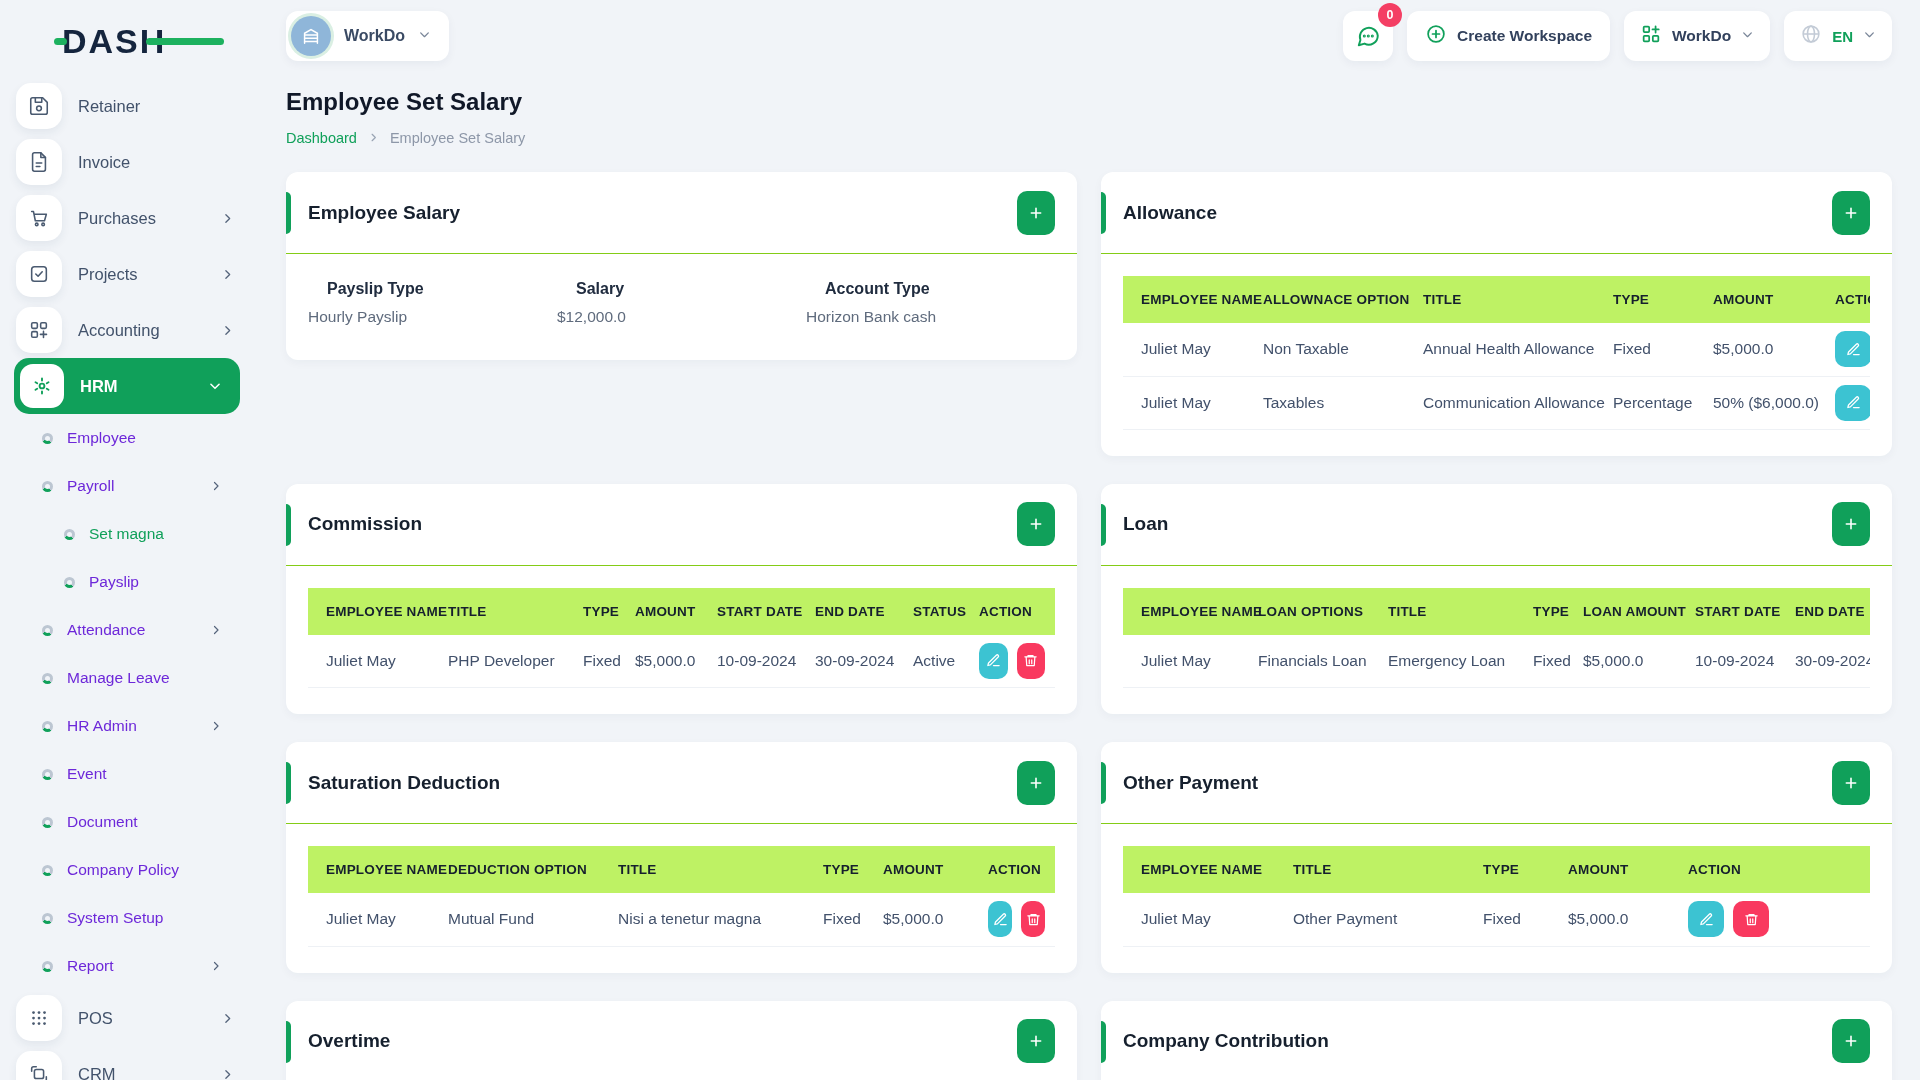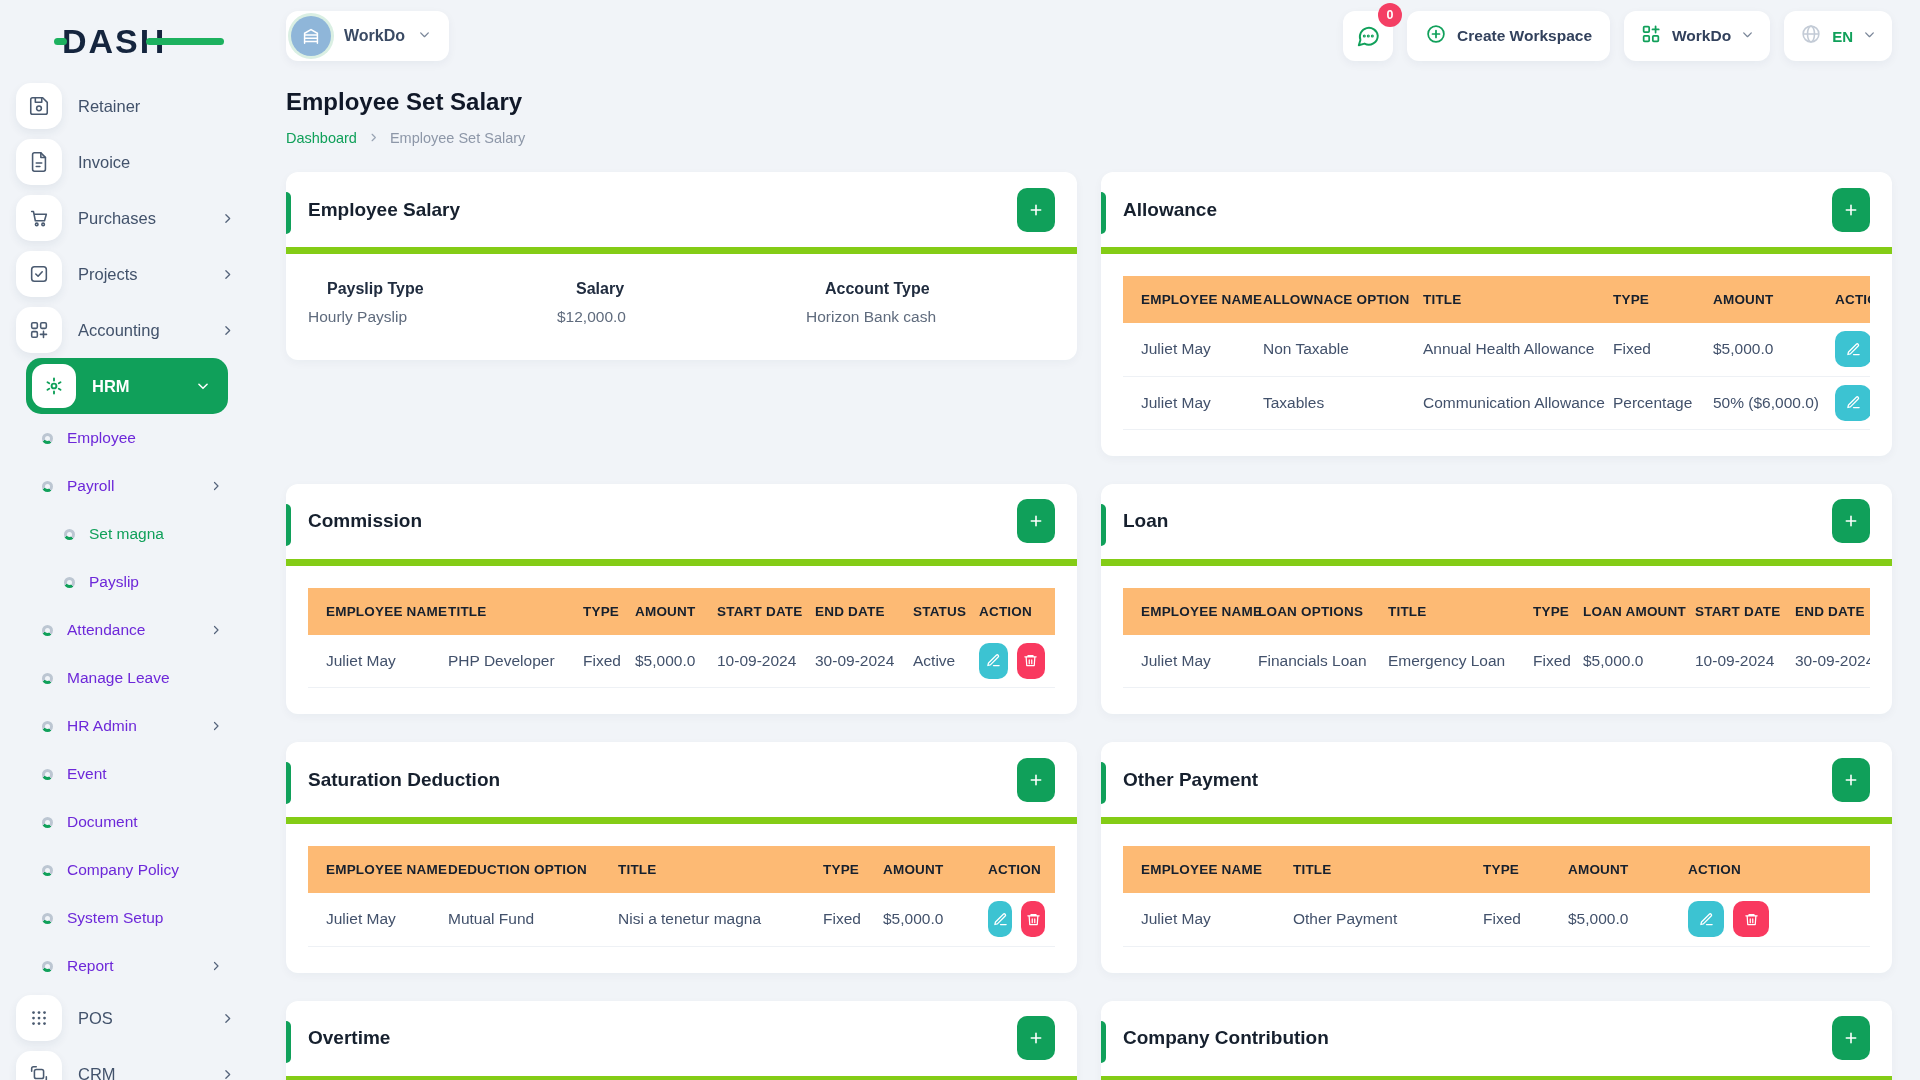--- a/index.html
+++ b/index.html
@@ -11,21 +11,21 @@
   .logo{position:absolute;left:62px;top:22px;font-size:34px;font-weight:800;
     letter-spacing:2px;color:#15253e;line-height:38px;}
   .logo .bar{position:absolute;top:16px;left:84px;width:78px;height:7px;border-radius:4px;background:#1db15f;}
   .logo .dot{position:absolute;top:16px;left:-8px;width:13px;height:7px;border-radius:4px;background:#1db15f;}
   .nav{position:absolute;top:78px;left:0;right:0;}
   .nav-item{height:56px;display:flex;align-items:center;gap:16px;padding:0 24px 0 16px;cursor:pointer;}
   .icon-box{width:46px;height:46px;border-radius:15px;background:#fff;flex:none;
     box-shadow:0 4px 10px rgba(30,50,80,.07);display:flex;align-items:center;justify-content:center;}
   .nav-label{font-size:16.5px;color:#42526b;font-weight:500;}
   .chev{margin-left:auto;display:flex;align-items:center;}
-  .hrm-row{height:56px;padding:12px;}
+  .hrm-row{height:56px;padding:0;}
   .hrm-pill{margin:0 18px 0 14px;height:56px;width:226px;background:#10A05A;border-radius:15px;
     display:flex;align-items:center;gap:16px;padding:0 18px 0 6px;cursor:pointer;}
   .hrm-pill .icon-box{width:44px;height:44px;box-shadow:none;border-radius:13px;}
   .hrm-pill .nav-label{color:#fff;font-weight:700;}
   .sub-item{height:48px;display:flex;align-items:center;gap:14px;padding-left:42px;cursor:pointer;}
   .sub-item.nested{padding-left:64px;}
   .bullet{width:11px;height:11px;border-radius:50%;flex:none;position:relative;
     background:conic-gradient(from 140deg,#10A05A 0 100deg,#bcc6d2 100deg 360deg);}
   .bullet::after{content:"";position:absolute;inset:3px;border-radius:50%;background:#f1f4f8;}
   .sub-label{font-size:15.5px;color:#6d28d9;}
@@ -52,33 +52,33 @@
 
   
   .main{position:absolute;left:258px;right:0;top:72px;padding:0 28px;}
   .page-title{font-size:24px;font-weight:700;color:#101828;margin:16px 0 14px;}
   .breadcrumb{display:flex;align-items:center;gap:11px;font-size:14.5px;margin-bottom:26px;}
   .crumb-link{color:#10A05A;cursor:pointer;}
   .crumb-cur{color:#8d97a8;}
   .grid{display:grid;grid-template-columns:1fr 1fr;gap:28px 24px;align-items:start;}
   .card{background:#fff;border-radius:12px;box-shadow:0 3px 10px rgba(25,45,70,.04);overflow:hidden;}
   .card-head{height:82px;display:flex;align-items:center;justify-content:space-between;
-    padding:0 22px;border-bottom:7px solid #84cc16;position:relative;}
+    padding:0 22px;border-bottom:1px solid #84cc16;position:relative;}
   .card-head::before{content:"";position:absolute;left:0;top:20px;width:5px;height:42px;
     background:#10A05A;border-radius:0 6px 6px 0;}
   .card-title{font-size:19px;font-weight:700;color:#16202e;}
   .add-btn{width:38px;height:44px;border-radius:10px;background:#10A05A;border:none;cursor:pointer;
     display:flex;align-items:center;justify-content:center;padding:0;}
   .kv{display:grid;grid-template-columns:1fr 1fr 1fr;padding:26px 22px 34px;}
   .kv-label{font-size:16px;font-weight:700;color:#202c3f;margin-bottom:10px;margin-left:19px;}
   .kv-value{font-size:15.5px;color:#5f6b7d;}
   .tbl-wrap{margin:22px 22px 26px;overflow:hidden;}
   table{border-collapse:collapse;table-layout:fixed;}
   table.fit{width:100%;}
-  th{background:#fdba74;text-align:left;font-size:13.5px;font-weight:700;color:#16202e;
+  th{background:#bef264;text-align:left;font-size:13.5px;font-weight:700;color:#16202e;
     height:47px;padding:0 10px;white-space:nowrap;letter-spacing:.2px;}
   td{font-size:15.5px;color:#42516b;height:53px;padding:0 10px;border-bottom:1px solid #eef1f5;white-space:nowrap;}
   th:first-child,td:first-child{padding-left:18px;}
   .actions{display:flex;gap:9px;}
   .act{width:36px;height:36px;border-radius:10px;border:none;cursor:pointer;
     display:flex;align-items:center;justify-content:center;padding:0;}
   .act.edit{background:#3cc3d2;}
   .act.del{background:#f9395f;}
   .tail{min-height:225px;}
 </style>

